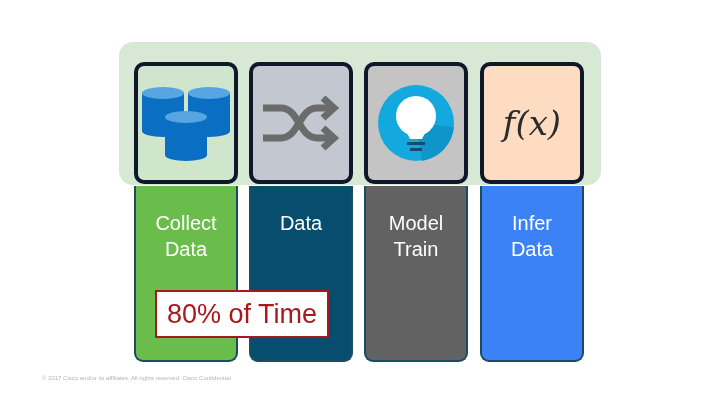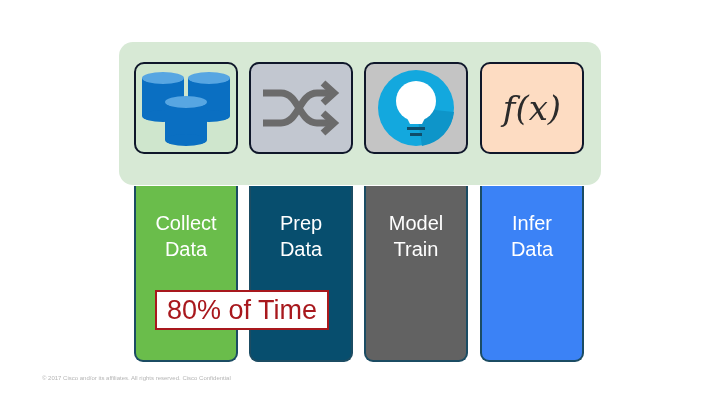--- a/index.html
+++ b/index.html
@@ -1,26 +1,26 @@
 <!DOCTYPE html>
 <html><head>
 <meta charset="utf-8">
 <style>
   html, body { margin:0; padding:0; }
   body { width:720px; height:405px; background:#ffffff; position:relative; overflow:hidden;
          font-family:"Liberation Sans", sans-serif; }
   .panel { position:absolute; left:119px; top:42px; width:482px; height:143px;
            background:#d7e9d5; border-radius:14px; }
-  .tile { position:absolute; top:62px; width:104px; height:92px; box-sizing:border-box;
-          border:2px solid #0f172a; border-radius:10px; display:flex; align-items:center; justify-content:center; }
+  .tile { position:absolute; top:62px; width:104px; height:122px; box-sizing:border-box;
+          border:4px solid #0f172a; border-radius:10px; display:flex; align-items:center; justify-content:center; }
   .col { position:absolute; top:186px; width:104px; height:176px; box-sizing:border-box;
          border:2px solid #1b4c63; border-top:none; border-radius:0 0 9px 9px;
          color:#ffffff; text-align:center; font-size:20px; line-height:26px; padding-top:24px; }
   .col .l { display:block; }
-  .callout { position:absolute; left:155px; top:290px; width:174px; height:40px; box-sizing:border-box;
+  .callout { position:absolute; left:155px; top:290px; width:174px; height:48px; box-sizing:border-box;
              background:#fff; border:2px solid #a8181d; color:#a8181d; font-size:27px;
              display:flex; align-items:center; justify-content:center; }
   .footer { position:absolute; left:42px; top:375px; font-size:6px; color:#b5b5b5; }
   .fx { font-family:"DejaVu Serif", serif; font-style:italic; font-size:34px; color:#2b2b2b; }
 </style>
 </head>
 <body>
 
 <div class="panel"></div>
 
@@ -65,21 +65,20 @@
 </div>
 <div class="tile" style="left:480px;background:#fddcc2">
   <span class="fx">f(x)</span>
 </div>
 
 <div class="col" style="left:134px;background:#6abd4b">
   <span class="l">Collect</span>
   <span class="l">Data</span>
 </div>
 <div class="col" style="left:249px;background:#074e6e">
-  <span class="l">Prep</span>
   <span class="l">Data</span>
 </div>
 <div class="col" style="left:364px;background:#626262">
   <span class="l">Model</span>
   <span class="l">Train</span>
 </div>
 <div class="col" style="left:480px;background:#3b82f6">
   <span class="l">Infer</span>
   <span class="l">Data</span>
 </div>

